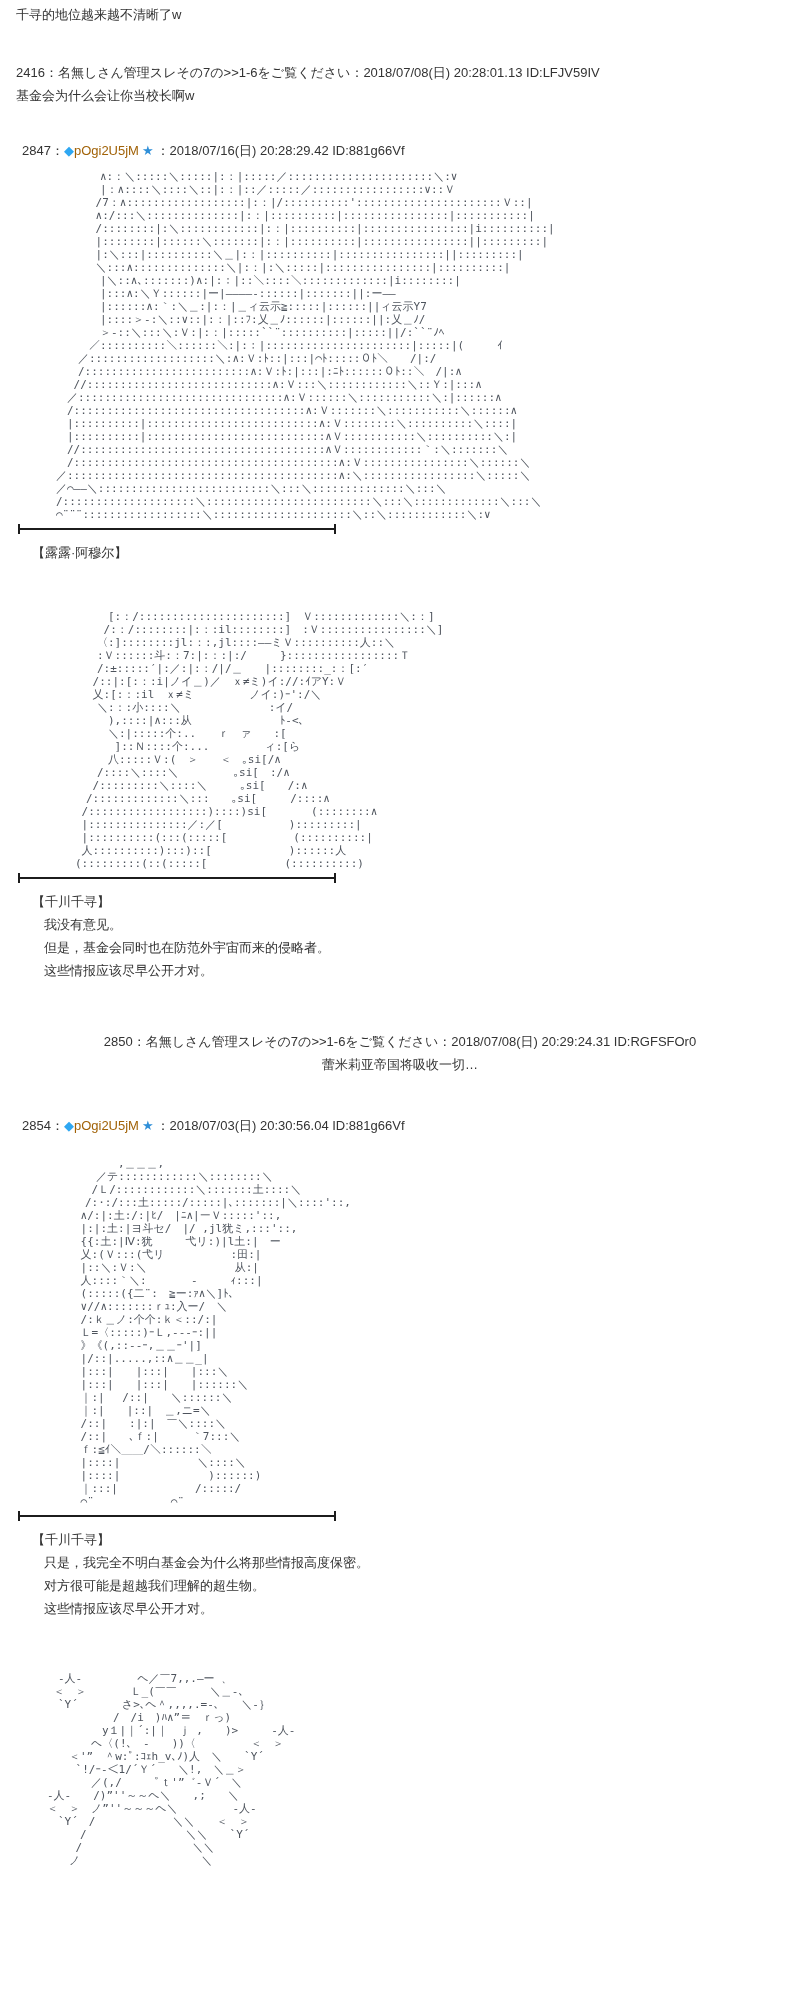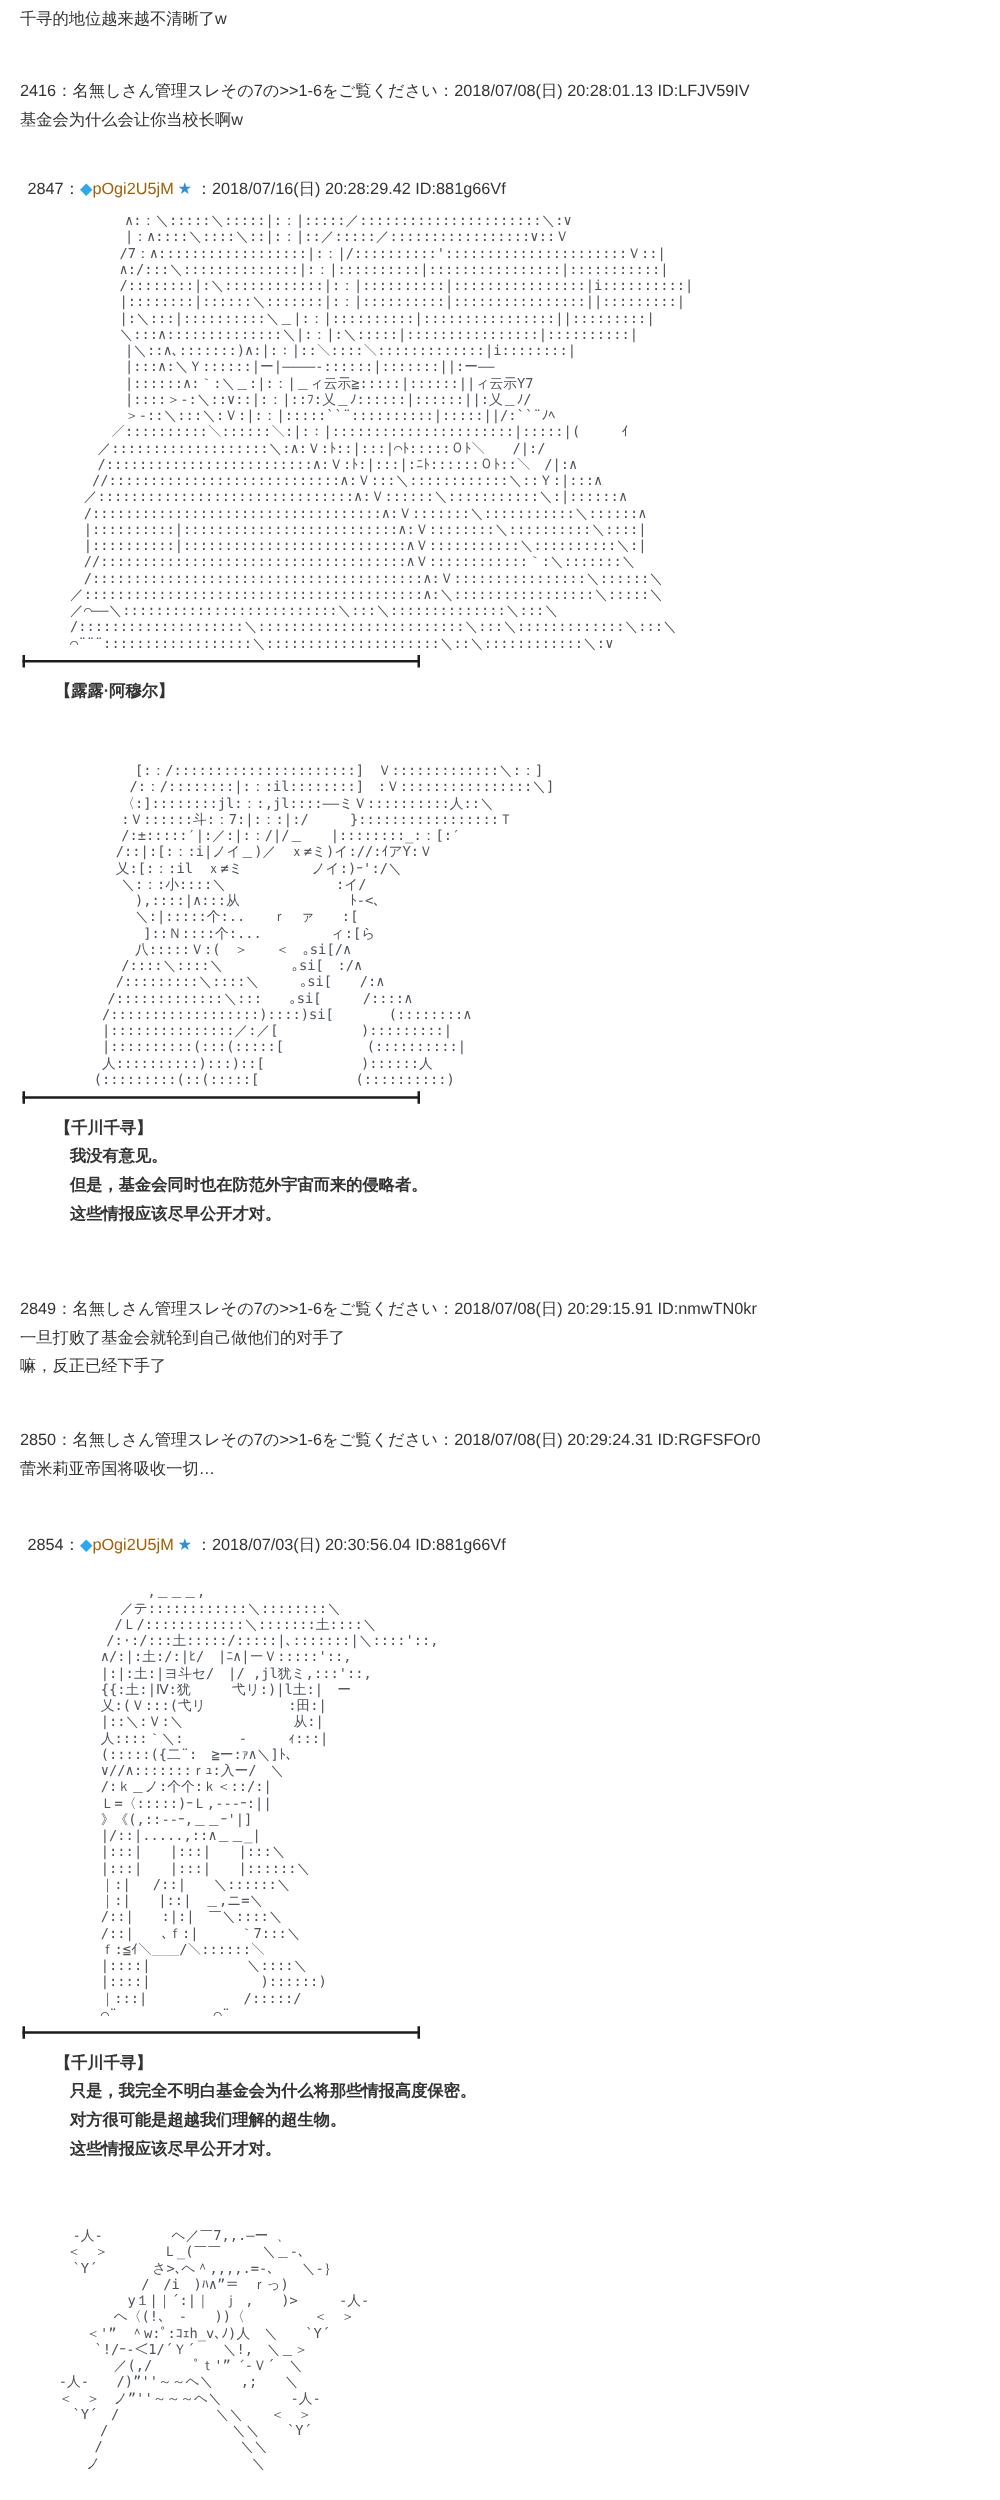--- a/index.html
+++ b/index.html
@@ -23,24 +23,24 @@
     font-size:11px; line-height:13px; color:#4d535c; white-space:pre;
   }
   .aa-scene1   { margin:8px 0 0 40px; }
   .aa-chihiro1 { margin:46px 0 0 48px; }
   .aa-chihiro2 { margin:20px 0 0 36px; }
   .aa-outro    { margin:52px 0 0 20px; }
   .divider { position:relative; height:10px; width:318px; margin:3px 0 0 2px; }
   .divider-line { position:absolute; left:0; right:0; top:4px; height:2px; background:#1c1c1c; }
   .divider-tick { position:absolute; top:0; width:2px; height:10px; background:#1c1c1c; }
   .tick-left { left:0; } .tick-right { right:0; }
-  .dialog { margin-left:28px; margin-top:7px;font-weight:bold; }
+  .dialog { margin-left:16px; margin-top:7px; }
   .dialog-speaker { font-size:13px; line-height:23px; }
   .dialog-lines { font-size:13px; line-height:23px; white-space:pre-line; padding-left:12px; }
-  .mt32 { margin-top:32px; } .mt36 { margin-top:36px; } .mt37 { margin-top:37px; }
+  .mt32 { margin-top:32px; } .mt36 { margin-top:48px;text-align:center; } .mt37 { margin-top:37px; }
   .mt38 { margin-top:38px; } .mt53 { margin-top:53px; }
 </style>
 </head>
 <body>
 
 <div class="page">
 
   <div class="comment">千寻的地位越来越不清晰了w</div>
 
   <section class="post mt37">
@@ -111,25 +111,20 @@
       <div class="divider-tick tick-right"></div>
     </div>
     <div class="dialog">
       <div class="dialog-speaker">【千川千寻】</div>
       <div class="dialog-lines">我没有意见。
 但是，基金会同时也在防范外宇宙而来的侵略者。
 这些情报应该尽早公开才对。</div>
     </div>
   </section>
 
-  <section class="post mt53">
-    <div class="post-header"><span>2849</span><span>：</span><span>名無しさん管理スレその7の&gt;&gt;1-6をご覧ください</span><span>：</span><span>2018/07/08(日) 20:29:15.91</span> <span>ID:nmwTN0kr</span></div>
-    <div class="post-body">一旦打败了基金会就轮到自己做他们的对手了
-嘛，反正已经下手了</div>
-  </section>
 
   <section class="post mt36">
     <div class="post-header"><span>2850</span><span>：</span><span>名無しさん管理スレその7の&gt;&gt;1-6をご覧ください</span><span>：</span><span>2018/07/08(日) 20:29:24.31</span> <span>ID:RGFSFOr0</span></div>
     <div class="post-body">蕾米莉亚帝国将吸收一切…</div>
   </section>
 
   <section class="post trip-post mt38">
     <div class="post-header"><span>2854</span><span>：</span><span class="trip-diamond">◆</span><span class="trip-name">pOgi2U5jM</span><span class="trip-star">★</span><span>：</span><span>2018/07/03(日) 20:30:56.04</span> <span>ID:881g66Vf</span></div>
     <pre class="aa aa-chihiro2">　　　　　　,＿＿＿,
 　　　　／テ::::::::::::＼::::::::＼

